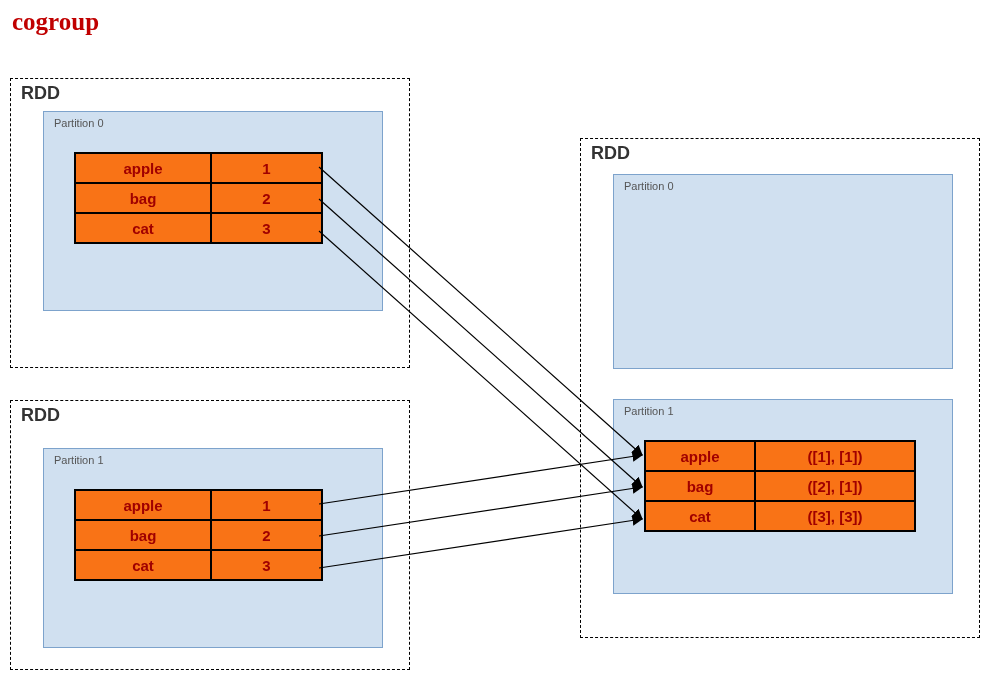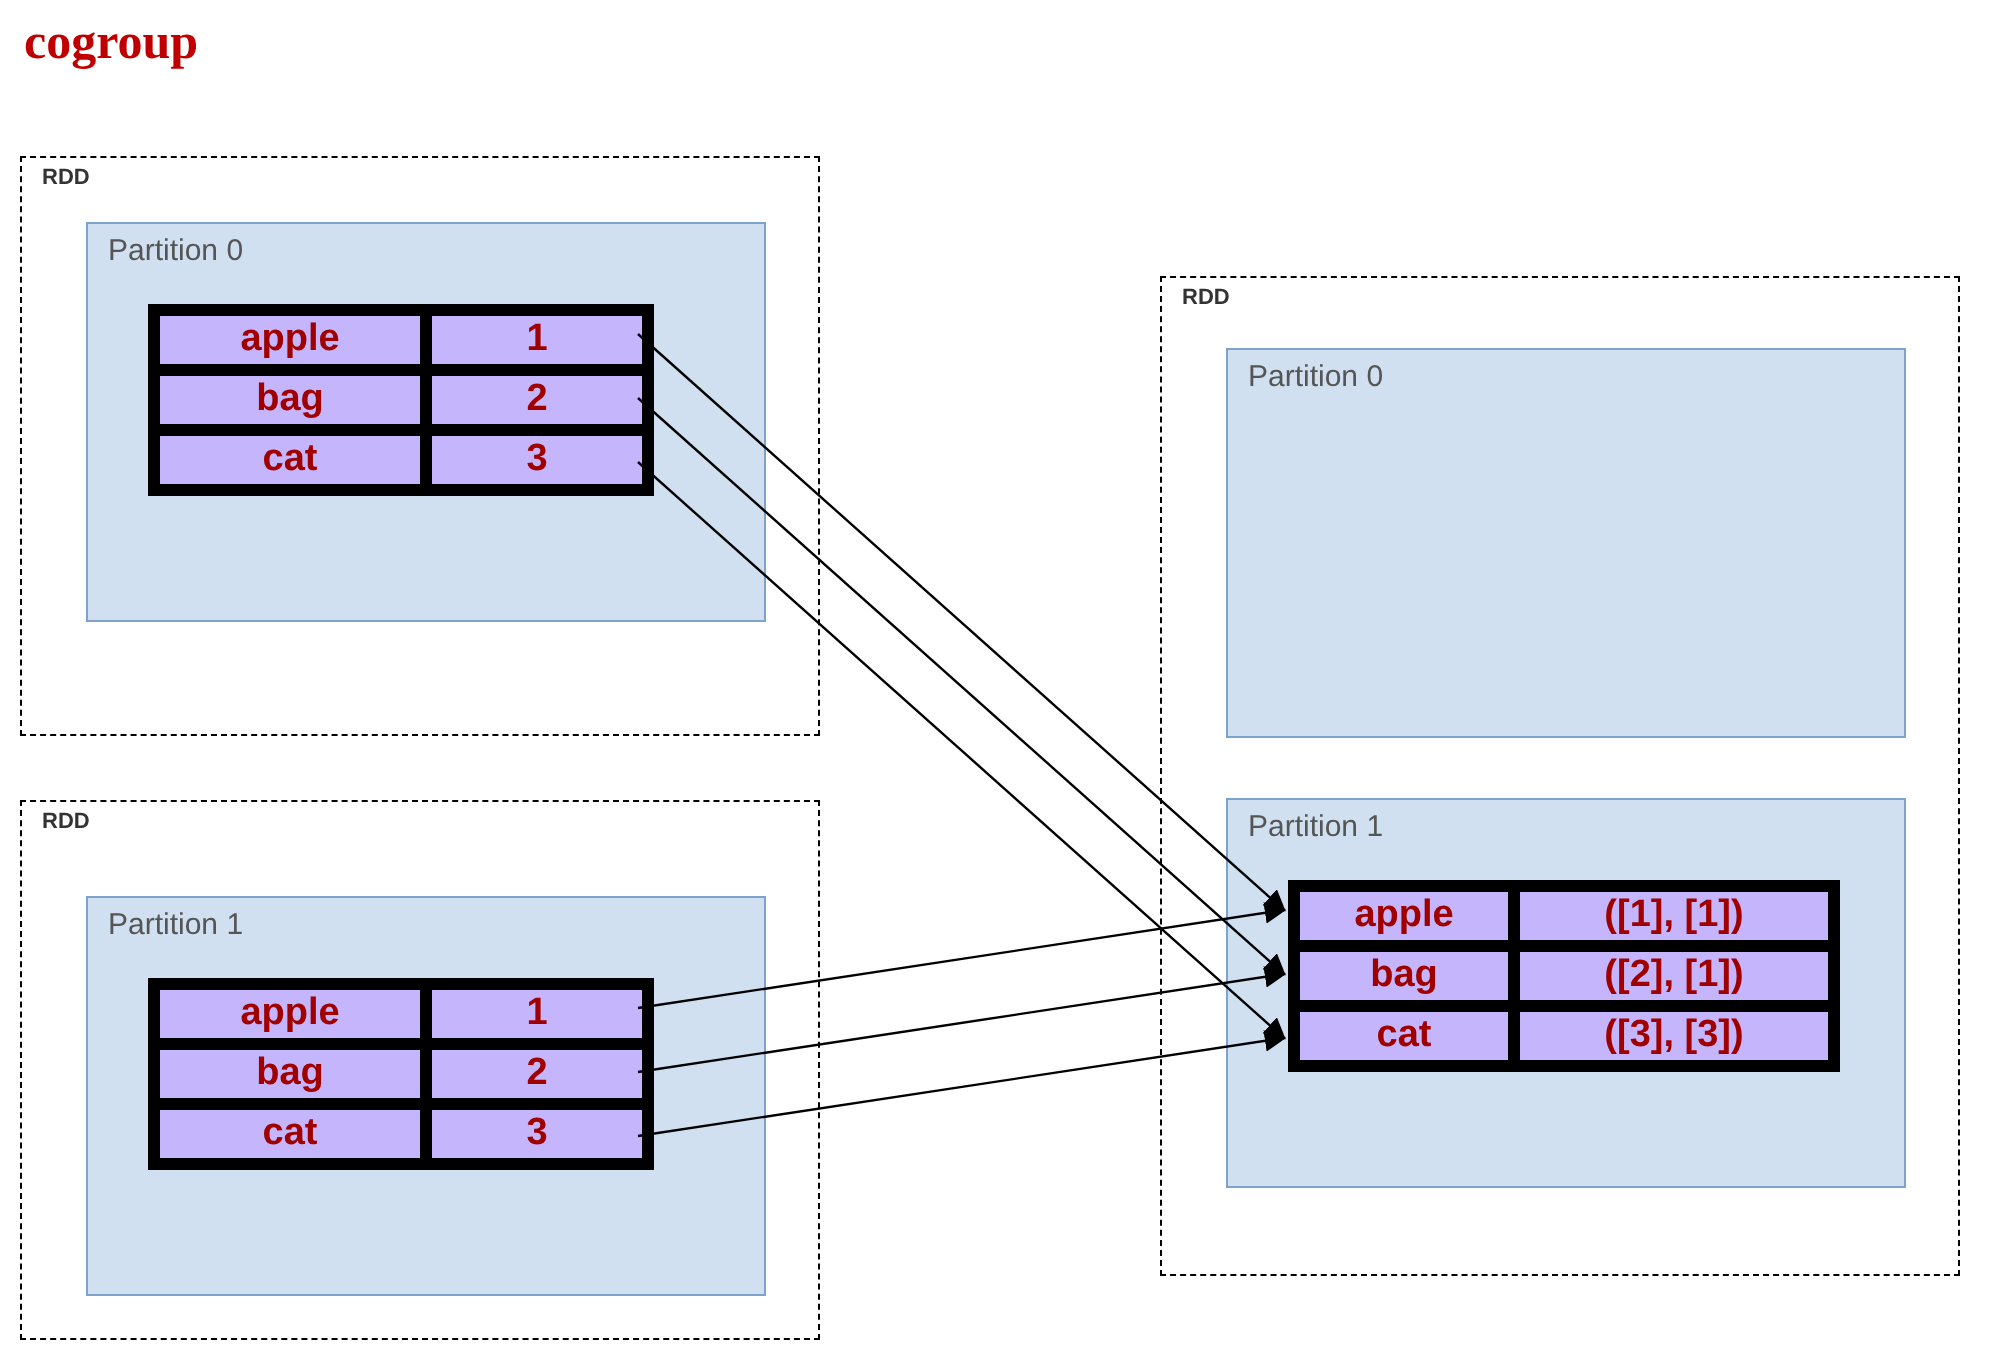--- a/index.html
+++ b/index.html
@@ -26,50 +26,50 @@
   .rdd-box {
     position: absolute;
     border: 1.4px dashed #000;
     background: #fff;
     box-sizing: border-box;
   }
   .rdd-label {
     position: absolute;
     top: 4px;
     left: 10px;
-    font-size: 11px;
+    font-size: 18px;
     font-weight: bold;
     color: #333;
   }
   .partition-box {
     position: absolute;
     border: 1px solid #7da3cc;
     background: #d0e0f0;
     box-sizing: border-box;
   }
   .partition-label {
     position: absolute;
     top: 5px;
     left: 10px;
-    font-size: 15px;
+    font-size: 11px;
     color: #555;
   }
   .kv-table {
     position: absolute;
     border: 1px solid #c49a2b;
     border-collapse: collapse;
     table-layout: fixed;
   }
   .kv-table td {
-    border: 6px solid #000000;
-    background: #c4b5fd;
+    border: 2px solid #000000;
+    background: #f97316;
     text-align: center;
     font-weight: bold;
     color: #a00000;
-    font-size: 19px;
+    font-size: 15px;
     height: 30px;
     padding: 0 4px;
     box-sizing: border-box;
   }
   svg.arrows {
     position: absolute;
     left: 0;
     top: 0;
     width: 1003px;
     height: 683px;

